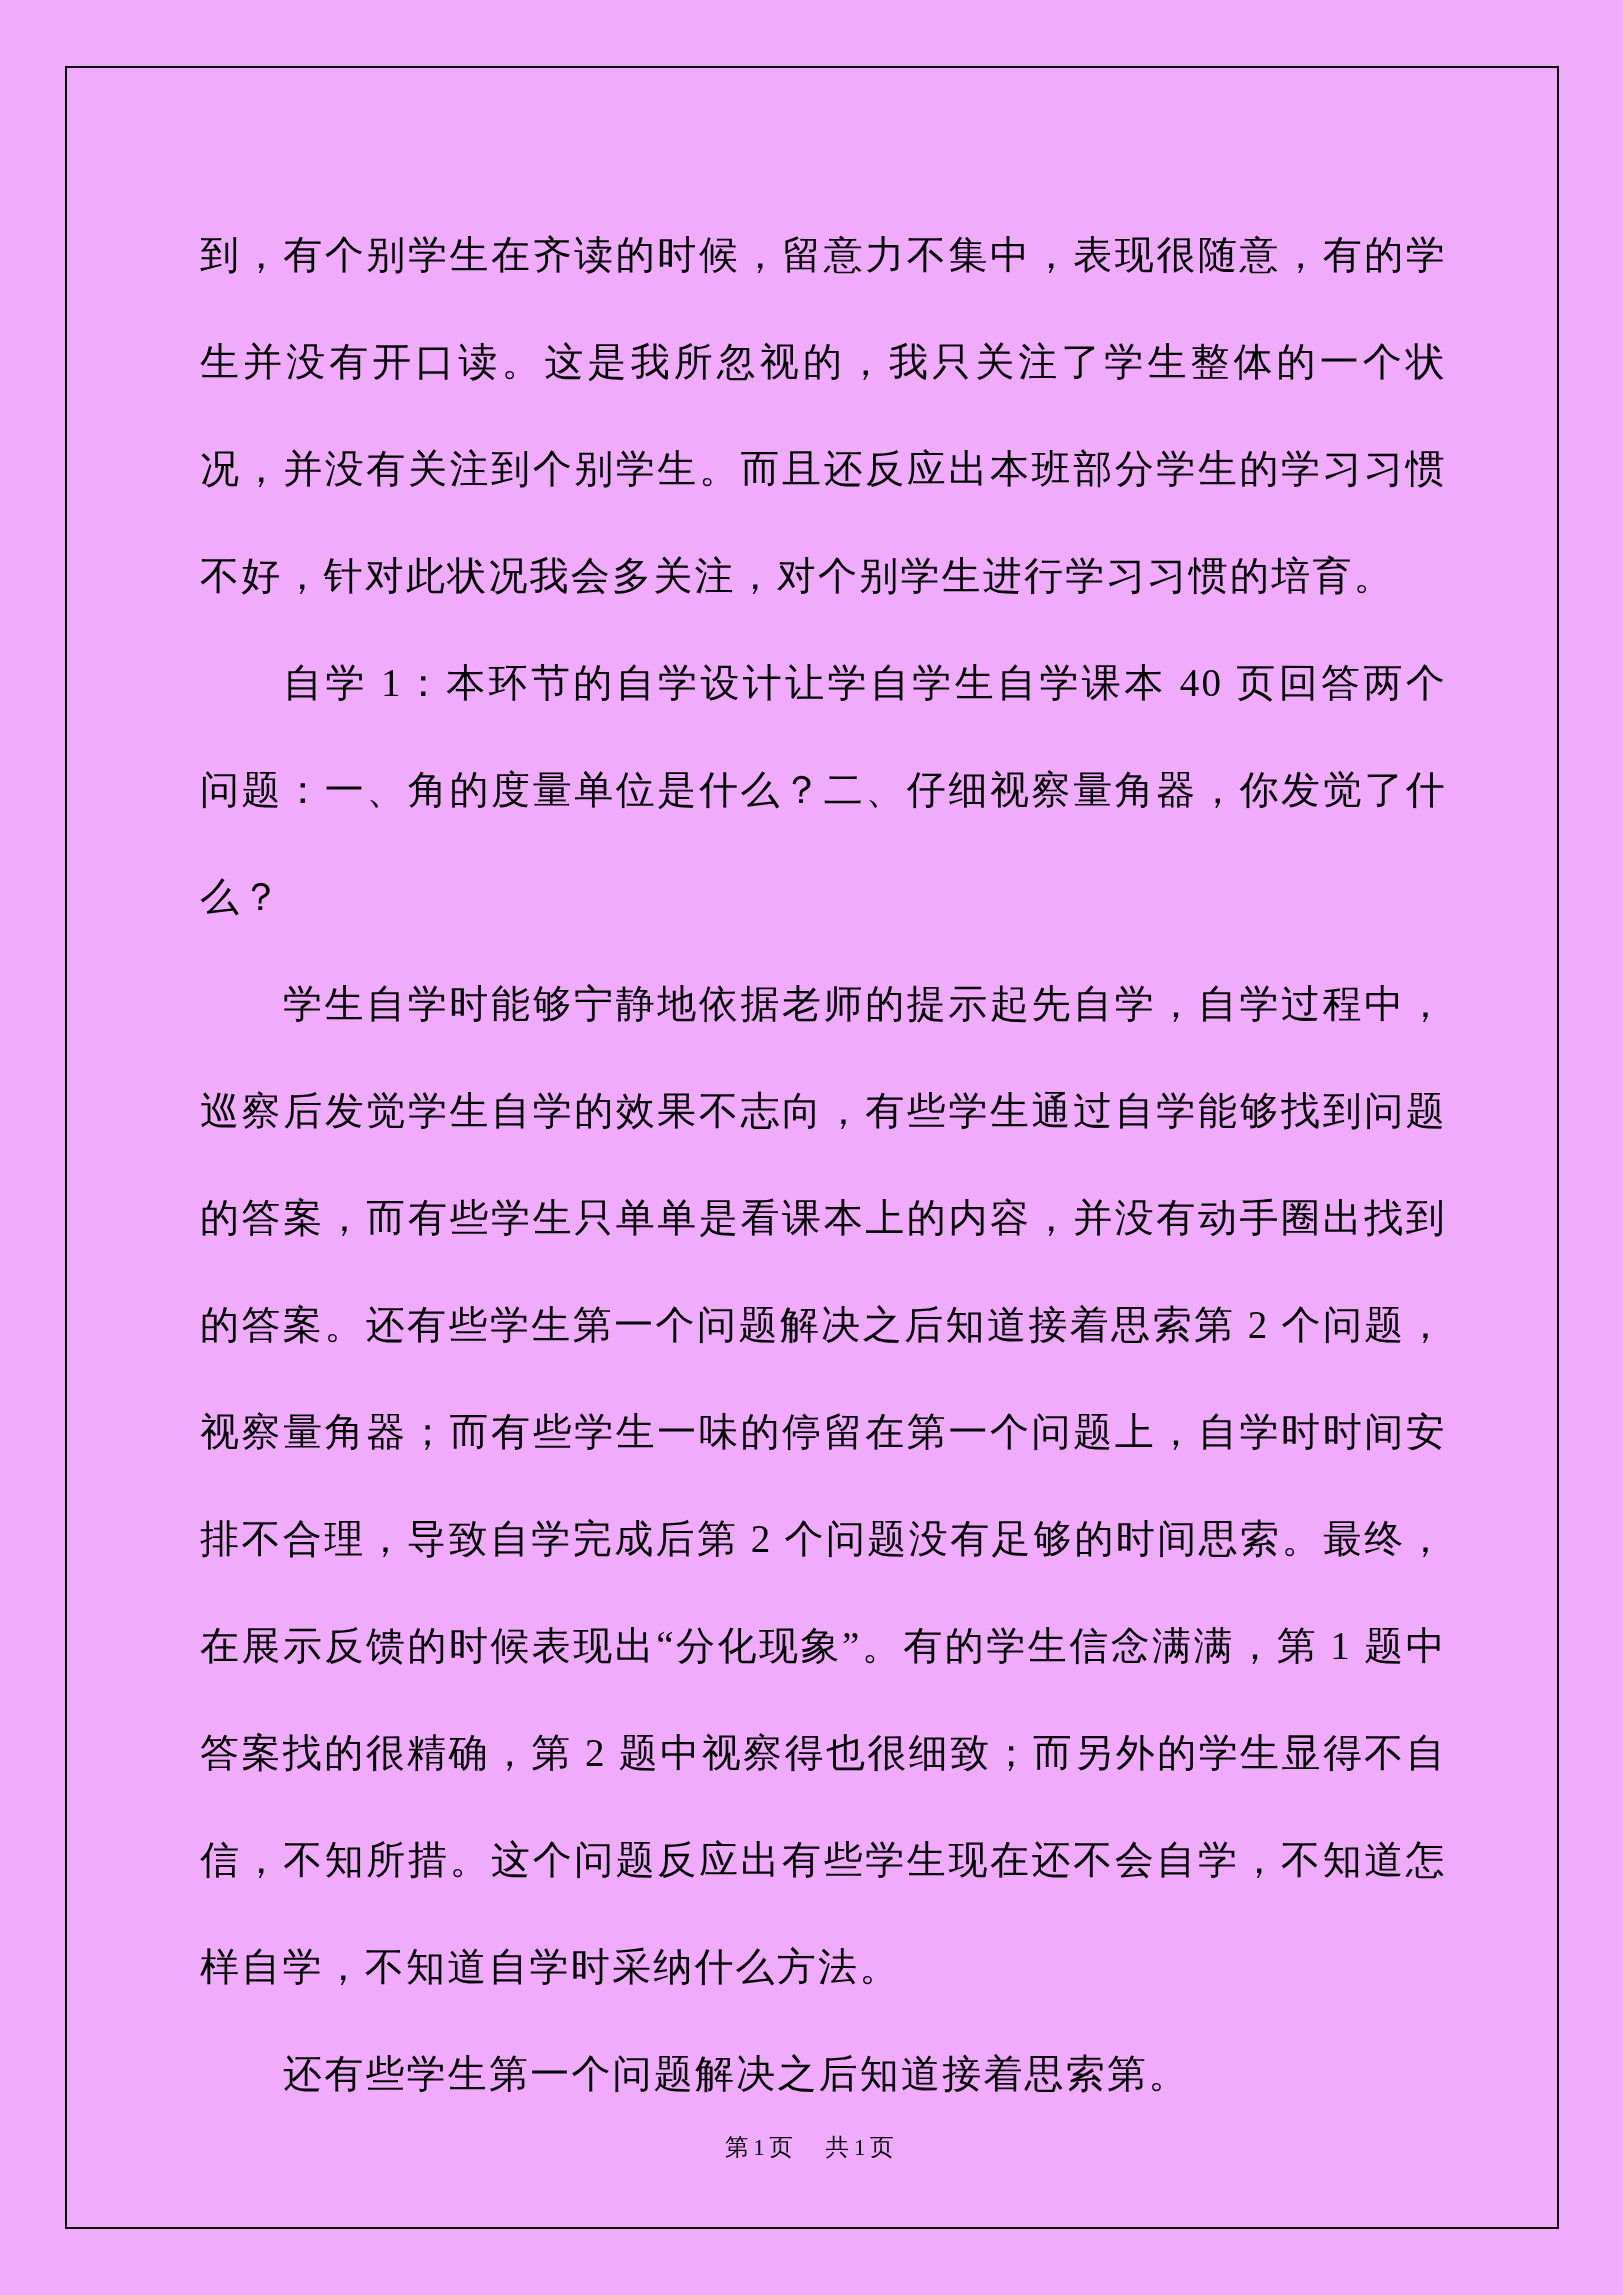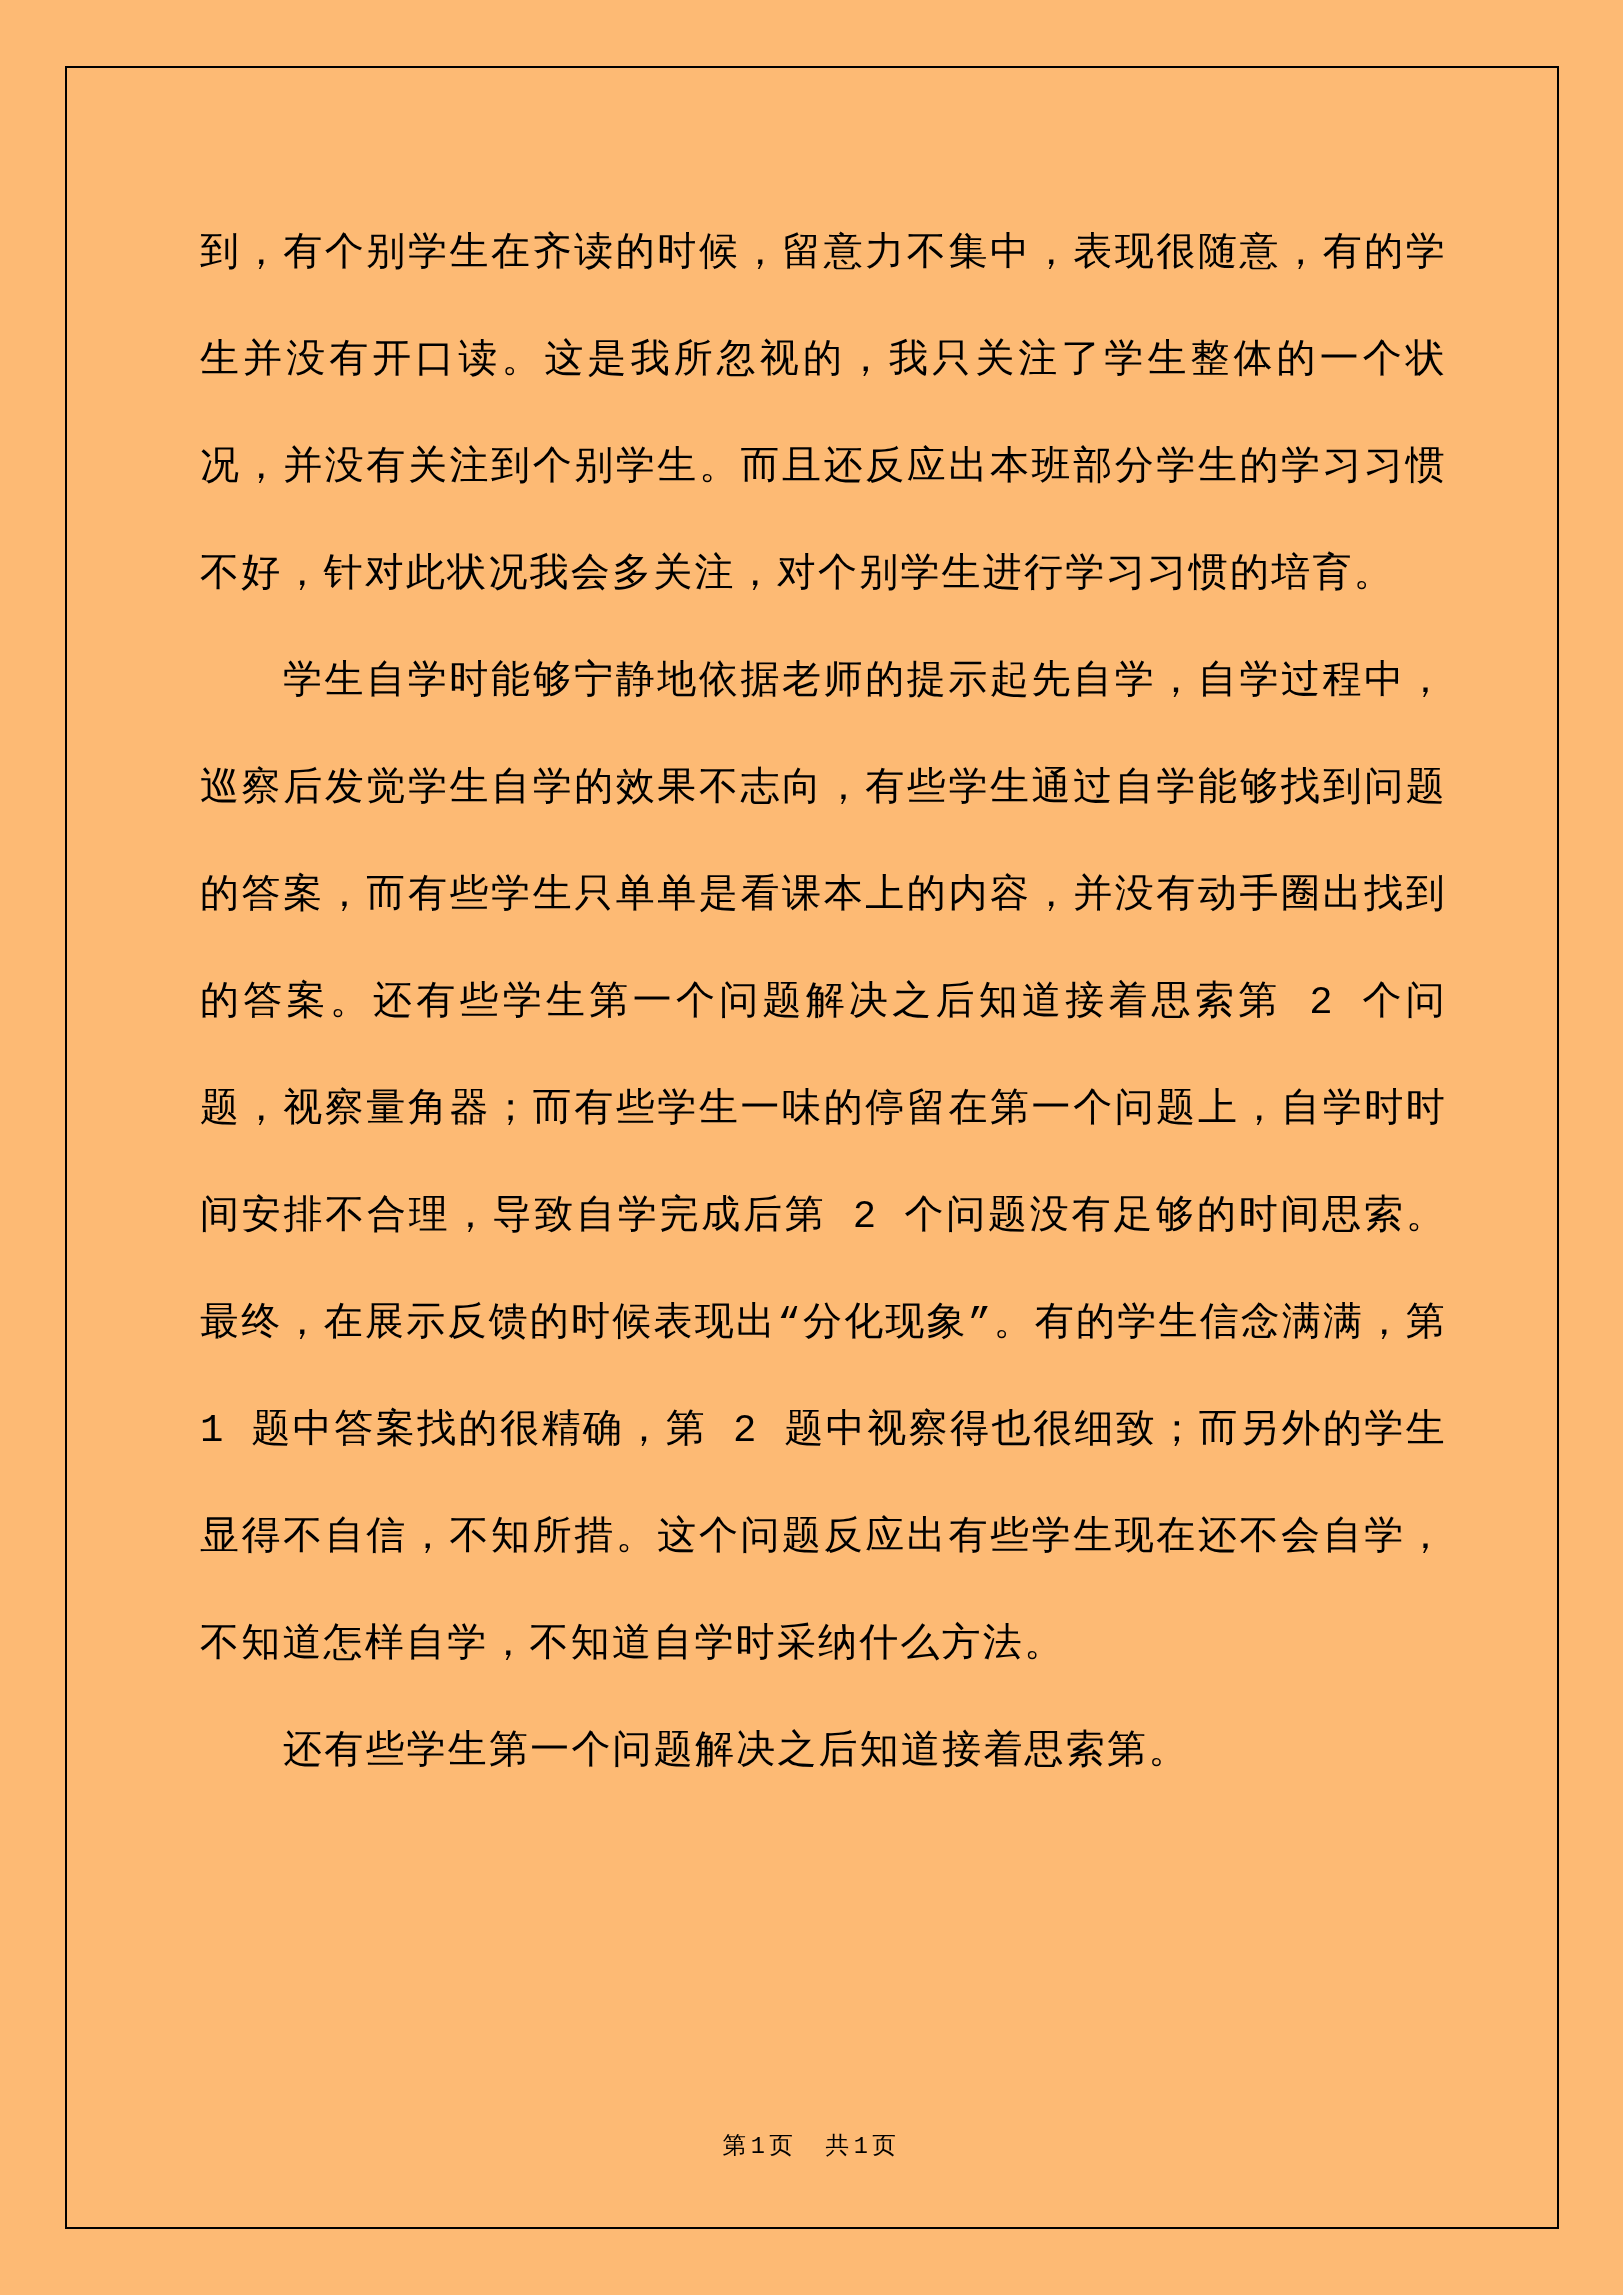--- a/index.html
+++ b/index.html
@@ -4,23 +4,23 @@
 <style>
   html, body {
     margin: 0;
     padding: 0;
     background: #ffffff;
   }
   .page {
     position: relative;
     width: 1623px;
     height: 2295px;
-    background: #fdba74;
+    background: #f0abfc;
     color: #000000;
-    font-family: Liberation Mono, monospace;
+    font-family: Liberation Serif, serif;
     overflow: hidden;
   }
   .frame {
     position: absolute;
     left: 65px;
     top: 66px;
     width: 1494px;
     height: 2163px;
     border: 2.2px solid #000000;
     box-sizing: border-box;
@@ -57,20 +57,21 @@
   }
 </style>
 </head>
 <body>
 
 <div class="page">
   <div class="frame"></div>
 
   <div class="content">
     <p class="para">到，有个别学生在齐读的时候，留意力不集中，表现很随意，有的学生并没有开口读。这是我所忽视的，我只关注了学生整体的一个状况，并没有关注到个别学生。而且还反应出本班部分学生的学习习惯不好，针对此状况我会多关注，对个别学生进行学习习惯的培育。</p>
+    <p class="para indent">自学 1：本环节的自学设计让学自学生自学课本 40 页回答两个问题：一、角的度量单位是什么？二、仔细视察量角器，你发觉了什么？</p>
     <p class="para indent">学生自学时能够宁静地依据老师的提示起先自学，自学过程中，巡察后发觉学生自学的效果不志向，有些学生通过自学能够找到问题的答案，而有些学生只单单是看课本上的内容，并没有动手圈出找到的答案。还有些学生第一个问题解决之后知道接着思索第 2 个问题，视察量角器；而有些学生一味的停留在第一个问题上，自学时时间安排不合理，导致自学完成后第 2 个问题没有足够的时间思索。最终，在展示反馈的时候表现出“分化现象”。有的学生信念满满，第 1 题中答案找的很精确，第 2 题中视察得也很细致；而另外的学生显得不自信，不知所措。这个问题反应出有些学生现在还不会自学，不知道怎样自学，不知道自学时采纳什么方法。</p>
     <p class="para indent">还有些学生第一个问题解决之后知道接着思索第。</p>
   </div>
 
   <div class="footer">
     <span>第1页　共1页</span>
   </div>
 </div>
 
 

